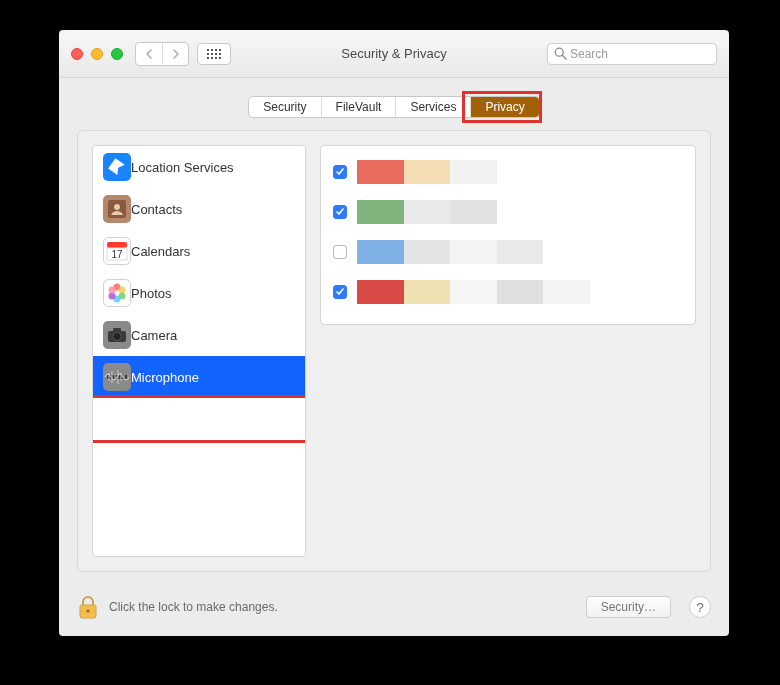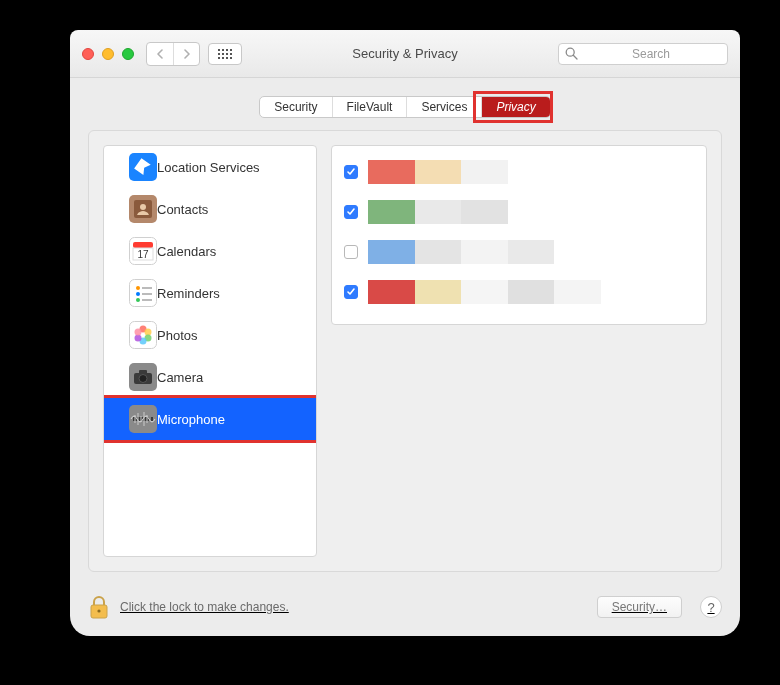--- a/index.html
+++ b/index.html
@@ -1,19 +1,19 @@
 <!DOCTYPE html>
 <html><head>
 <meta charset="utf-8">
 <style>
   * { box-sizing: border-box; margin: 0; padding: 0; font-family: -apple-system, "Helvetica Neue", Arial, sans-serif; }
   body { background: #000; width: 780px; height: 685px; overflow: hidden; }
   .window {
-    position: absolute; left: 70px; top: 30px; width: 670px; height: 606px;
-    background: #ececec; border-radius: 20px; box-shadow: 0 20px 60px rgba(0,0,0,.5);
+    position: absolute; left: 59px; top: 30px; width: 670px; height: 606px;
+    background: #ececec; border-radius: 4px; box-shadow: 0 20px 60px rgba(0,0,0,.5);
     display: flex; flex-direction: column;
   }
   .titlebar {
     height: 48px; display: flex; align-items: center; padding: 0 12px;
     border-bottom: 1px solid #d6d6d6;
     background: linear-gradient(#f7f7f7,#e9e9e9);
     border-radius: 8px 8px 0 0;
   }
   .traffic { display: flex; gap: 8px; margin-right: 12px; }
   .tl { width: 12px; height: 12px; border-radius: 50%; }
@@ -22,54 +22,54 @@
   .tl.g { background:#28c940; border:1px solid #1fa72f;}
   .navbtns { display:flex; border:1px solid #c8c8c8; border-radius:4px; overflow:hidden; background:#fff; }
   .navbtn { width:26px; height:22px; display:flex; align-items:center; justify-content:center; color:#999; font-size:14px; }
   .navbtn + .navbtn { border-left:1px solid #ddd; }
   .gridbtn { margin-left:8px; width:34px; height:22px; border:1px solid #c8c8c8; border-radius:4px; background:#fff; display:flex; align-items:center; justify-content:center; }
   .gridicon { display:grid; grid-template-columns:repeat(4,2px); grid-template-rows:repeat(3,2px); gap:2px; }
   .gridicon span{ background:#555; width:2px; height:2px; }
   .wintitle { position:absolute; left:0; right:0; text-align:center; font-size:13px; color:#4a4a4a; pointer-events:none; }
   .searchwrap { margin-left:auto; position:relative; }
   .searchwrap svg { position:absolute; left:7px; top:4px; }
-  .searchinput { width:170px; height:22px; border:1px solid #cfcfcf; border-radius:4px; padding:0 6px 0 22px; font-size:12px; background:#fff; color:#333;text-align:center; }
+  .searchinput { width:170px; height:22px; border:1px solid #cfcfcf; border-radius:4px; padding:0 6px 0 22px; font-size:12px; background:#fff; color:#333; }
   .searchinput::placeholder{ color:#9a9a9a; }
 
   .tabs { display:flex; justify-content:center; padding:18px 0 12px; position:relative; }
   .segmented { display:flex; border:1px solid #c9c9c9; border-radius:5px; overflow:hidden; background:#fff; height:22px; }
   .segmented .tab { padding:0 14px; font-size:12px; color:#333; display:flex; align-items:center; border-left:1px solid #ddd; }
   .segmented .tab:first-child{ border-left:none; }
-  .segmented .tab.active { background:#b91c1c; color:#fff;font-style:italic; }
+  .segmented .tab.active { background:#a16207; color:#fff; }
   .redbox { position:absolute; border:3px solid #e0322f; pointer-events:none; }
 
   .panel {
     margin: 0 18px 14px; flex:1; border:1px solid #d9d9d9; border-radius:6px; background:#efefef;
     padding:14px; display:flex; gap:14px; position:relative;
   }
   .sidebar {
     width:214px; background:#fff; border:1px solid #d6d6d6; border-radius:4px; overflow:hidden;
     display:flex; flex-direction:column; position:relative;
   }
   .sbitem { display:flex; align-items:center; height:42px; padding:0 10px; font-size:13px; color:#333; }
   .sbitem.selected { background:#1363ff; color:#fff; }
-  .sbicon { width:28px; height:44px; border-radius:5px; display:flex; align-items:center; justify-content:center; font-size:15px; color:#fff; flex-shrink:0;margin-left:15px; }
+  .sbicon { width:28px; height:44px; border-radius:5px; display:flex; align-items:center; justify-content:center; font-size:15px; color:#fff; flex-shrink:0; }
 
   .content { flex:1; display:flex; flex-direction:column; }
   .desc { font-size:12.5px; color:#3c3c3c; padding:6px 2px 14px; }
   .applist { background:#fff; border:1px solid #d6d6d6; border-radius:4px; flex:0 0 auto; min-height:180px; padding:6px 0; overflow:hidden; }
   .approw { display:flex; align-items:center; gap:10px; height:40px; padding:0 12px; }
   .chk { width:14px; height:14px; border:1px solid #b8b8b8; border-radius:3px; background:#fff; display:flex; align-items:center; justify-content:center; }
   .chk.on { background:#2f7bff; border-color:#2f7bff; }
   .chk.on svg { display:block; }
   .chk svg { display:none; }
   .blurrow { flex:1; height:24px; display:flex; }
   .blurrow span { flex:1; }
 
-  .footer { display:flex; align-items:center; padding:8px 18px 16px; gap:10px;text-decoration:underline; }
+  .footer { display:flex; align-items:center; padding:8px 18px 16px; gap:10px; }
   .lockicon { width:22px; height:26px; }
   .locktext { font-size:12px; color:#6a6a6a; }
   .advbtn { margin-left:auto; height:22px; padding:0 14px; border:1px solid #cfcfcf; border-radius:4px; background:linear-gradient(#fdfdfd,#f2f2f2); font-size:12px; color:#777; }
   .helpbtn { width:22px; height:22px; border:1px solid #cfcfcf; border-radius:50%; background:#fff; font-size:13px; color:#666; display:flex; align-items:center; justify-content:center; margin-left:8px; }
 </style>
 </head>
 <body>
 
 <div class="window">
 
@@ -154,35 +154,20 @@
           <div class="sbicon">
             <svg viewBox="0 0 28 28" width="28" height="28">
               <rect width="28" height="28" rx="5" fill="#ffffff"></rect>
               <rect x="0.5" y="0.5" width="27" height="27" rx="5" fill="none" stroke="#d0d0d0"></rect>
               <rect x="4" y="5" width="20" height="6" rx="2" fill="#ff3b30"></rect>
               <rect x="4" y="11" width="20" height="12" rx="0 0 2 2" fill="#fff" stroke="#ddd"></rect>
               <text x="14" y="21" text-anchor="middle" font-size="10" fill="#333" font-family="Arial">17</text>
             </svg>
           </div>
           <span>Calendars</span>
-        </div>
-        <div class="sbitem">
-          <div class="sbicon">
-            <svg viewBox="0 0 28 28" width="28" height="28">
-              <rect width="28" height="28" rx="5" fill="#ffffff"></rect>
-              <rect x="0.5" y="0.5" width="27" height="27" rx="5" fill="none" stroke="#d0d0d0"></rect>
-              <circle cx="9" cy="9" r="2" fill="#ff9500"></circle>
-              <rect x="13" y="8" width="10" height="2" fill="#bbb"></rect>
-              <circle cx="9" cy="15" r="2" fill="#007aff"></circle>
-              <rect x="13" y="14" width="10" height="2" fill="#bbb"></rect>
-              <circle cx="9" cy="21" r="2" fill="#34c759"></circle>
-              <rect x="13" y="20" width="10" height="2" fill="#bbb"></rect>
-            </svg>
-          </div>
-          <span>Reminders</span>
         </div>
         <div class="sbitem">
           <div class="sbicon">
             <svg viewBox="0 0 28 28" width="28" height="28">
               <rect width="28" height="28" rx="5" fill="#ffffff"></rect>
               <rect x="0.5" y="0.5" width="27" height="27" rx="5" fill="none" stroke="#d0d0d0"></rect>
               <circle cx="14" cy="14" r="9" fill="none"></circle>
               <circle cx="14" cy="8" r="3.5" fill="#ff6b5e" opacity=".85"></circle>
               <circle cx="19" cy="11" r="3.5" fill="#ffcc4d" opacity=".85"></circle>
               <circle cx="19" cy="17" r="3.5" fill="#73d06b" opacity=".85"></circle>

